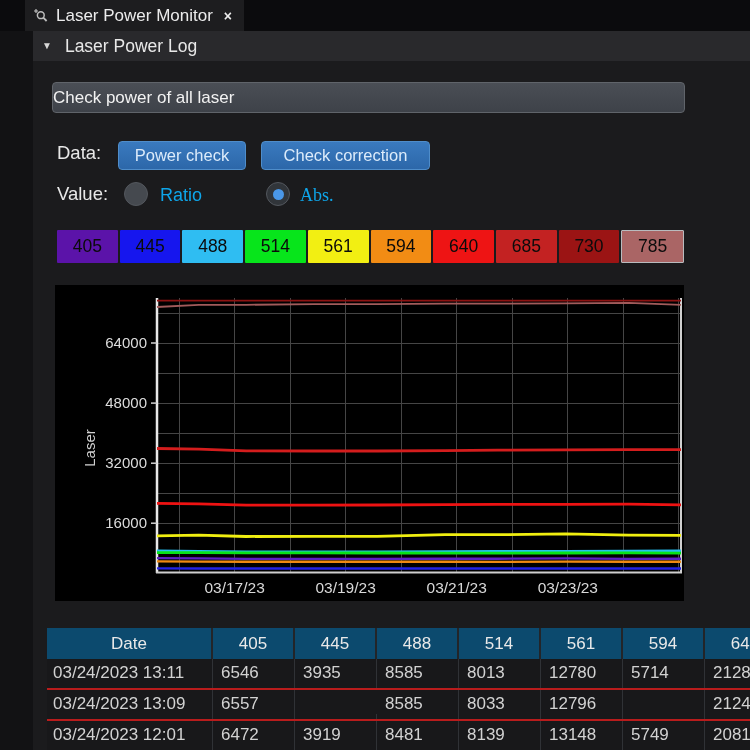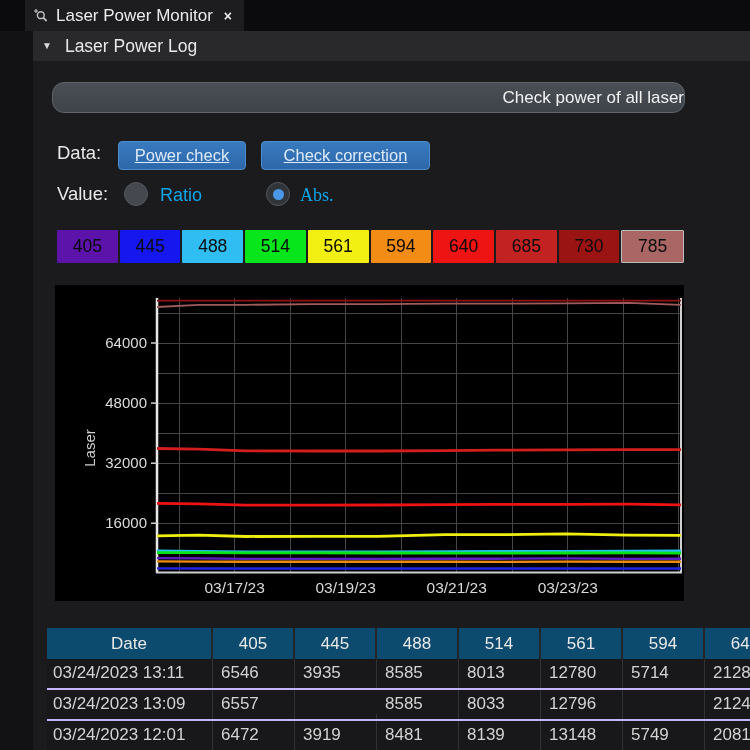--- a/index.html
+++ b/index.html
@@ -21,31 +21,30 @@
   .panel{position:absolute;left:33px;top:31px;width:717px;height:719px;background:#1b1b1d;}
   .section-header{
     position:absolute;left:0;top:0;width:100%;height:30px;background:#29292c;
     display:flex;align-items:center;gap:13px;padding-left:9px;box-sizing:border-box;
   }
   .tri{color:#d8d8d8;font-size:10px;line-height:10px;}
   .section-title{color:#e8e8e8;font-size:17.5px;}
   .check-btn{
     position:absolute;left:19px;top:51px;width:631px;height:29px;
     background:linear-gradient(#4a4e55,#3e4249);
-    border:1px solid #60646a;border-radius:12px;
-    color:#f2f2f2;font-size:17px;display:flex;align-items:center;justify-content:flex-end;
+    border:1px solid #60646a;border-radius:4px;
+    color:#f2f2f2;font-size:17px;display:flex;align-items:center;justify-content:flex-start;
   }
   .row-label{position:absolute;color:#e8e8e8;font-size:18.5px;}
   .blue-btn{
     position:absolute;height:29px;top:110px;
     background:linear-gradient(#3a7abf,#2c67a9);
     border:1px solid #4f8dca;border-radius:4px;
     color:#dcebfa;font-size:16.5px;display:flex;align-items:center;justify-content:center;
     box-sizing:border-box;
-    text-decoration:underline;
   }
   .radio{
     position:absolute;width:24px;height:24px;border-radius:50%;
     background:#45494f;border:1px solid #53575d;box-sizing:border-box;
   }
   .radio .dot{display:none;position:absolute;left:50%;top:50%;width:11px;height:11px;
     margin:-5.5px 0 0 -5.5px;border-radius:50%;background:#4a97e8;}
   .radio.selected{background:#31353a;}
   .radio.selected .dot{display:block;}
   .radio-label{position:absolute;color:#0ea5e9;font-size:18px;}
@@ -55,21 +54,21 @@
     color:#0b0b0b;font-size:17.5px;border-radius:1px;box-sizing:border-box;
   }
   .chart-box{position:absolute;left:22px;top:254px;width:629px;height:316px;background:#000;}
   
   .data-table{position:absolute;left:14px;top:597px;width:703px;overflow:hidden;}
   .t-header{display:flex;height:31px;background:#0c4a6e;}
   .t-header .t-cell{
     color:#e9e9e9;font-size:17px;line-height:31px;text-align:center;
     border-right:2px solid #232529;box-sizing:border-box;flex:0 0 auto;
   }
-  .t-row{display:flex;height:29px;background:#18181a;border-bottom:2px solid #c4b5fd;}
+  .t-row{display:flex;height:29px;background:#18181a;border-bottom:2px solid #b91c1c;}
   .t-row .t-cell{
     color:#d2d2d2;font-size:17px;line-height:27px;text-align:left;
     border-right:1px solid #303236;box-sizing:border-box;flex:0 0 auto;
     padding-left:8px;white-space:nowrap;overflow:hidden;
   }
   .t-row .t-cell.date{padding-left:6px;}
 </style>
 </head>
 <body>
 

